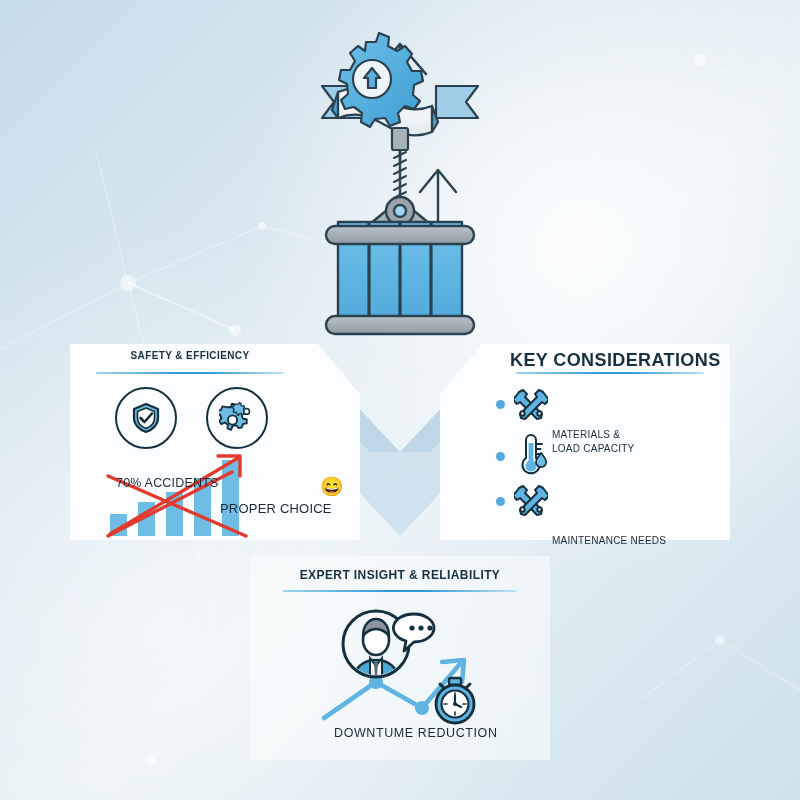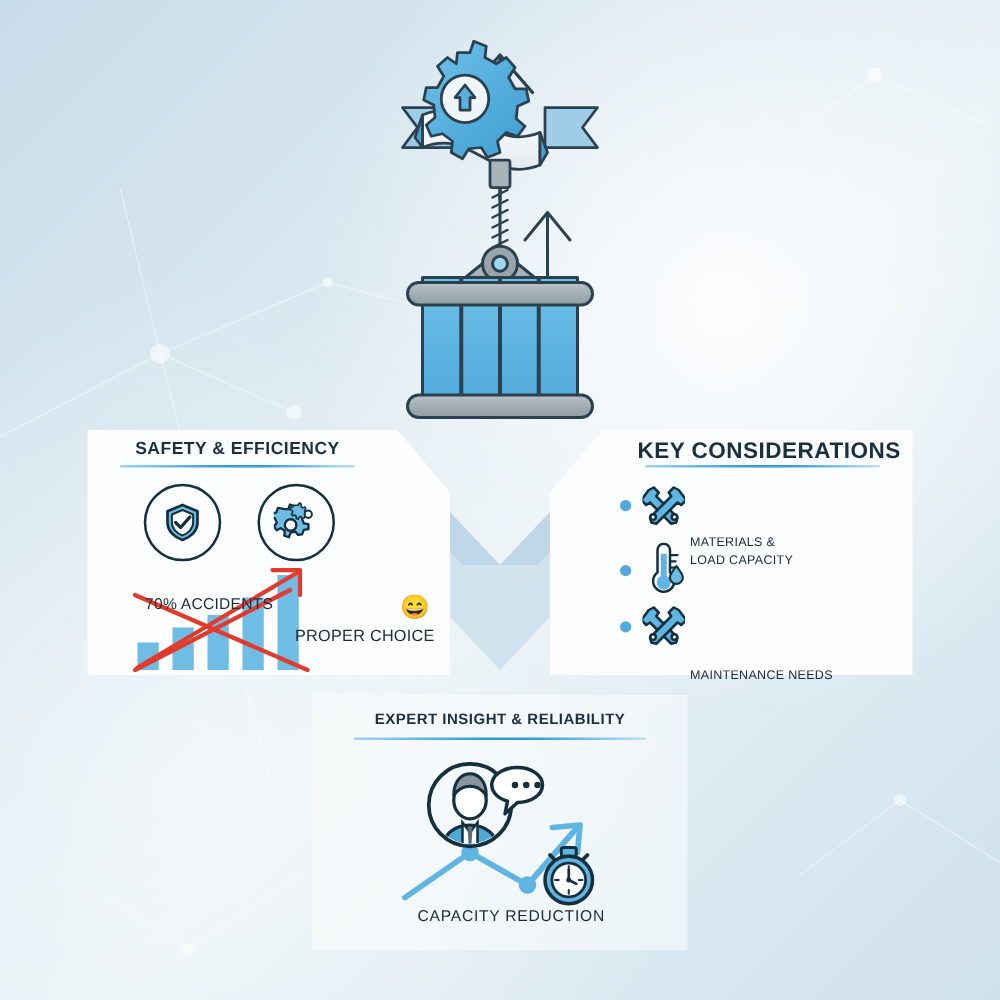--- a/index.html
+++ b/index.html
@@ -171,21 +171,21 @@
     <g stroke="#2b4150" stroke-width="2.4" stroke-linejoin="round">
       <rect x="338" y="222" width="124" height="106" fill="url(#crateG)"></rect>
       <line x1="369" y1="222" x2="369" y2="328" stroke-width="3.2"></line>
       <line x1="400" y1="222" x2="400" y2="328" stroke-width="3.2"></line>
       <line x1="431" y1="222" x2="431" y2="328" stroke-width="3.2"></line>
       <rect x="326" y="226" width="148" height="18" rx="9" fill="url(#barG)"></rect>
       <rect x="326" y="316" width="148" height="18" rx="9" fill="url(#barG)"></rect>
     </g>
   </svg>
 
-  <div class="sec-title" style="left:90px;top:350px;width:200px;font-size:14px;">SAFETY &amp; EFFICIENCY</div>
+  <div class="sec-title" style="left:90px;top:350px;width:200px;font-size:10px;">SAFETY &amp; EFFICIENCY</div>
   <div class="sec-rule" style="left:96px;top:372px;width:188px;"></div>
 
   <div class="sec-title" style="left:510px;top:350px;width:200px;font-size:18px;">KEY CONSIDERATIONS</div>
   <div class="sec-rule" style="left:516px;top:372px;width:188px;"></div>
 
   <div class="sec-title" style="left:275px;top:568px;width:250px;font-size:12px;">EXPERT INSIGHT &amp; RELIABILITY</div>
   <div class="sec-rule" style="left:283px;top:590px;width:234px;"></div>
 
   <div class="icon-circle" style="left:115px;top:387px;">
     <svg width="34" height="34" viewBox="0 0 34 34">
@@ -224,21 +224,21 @@
       <line x1="4" y1="84" x2="128" y2="20"></line>
     </g>
     <g stroke="#e23b2e" stroke-width="3.4" stroke-linecap="round" stroke-linejoin="round" fill="none">
       <line x1="6" y1="82" x2="134" y2="6"></line>
       <polyline points="114,4 136,4 136,24"></polyline>
     </g>
   </svg>
 
   <div class="lbl lbl-accidents" style="left:116px;top:456px;">70% ACCIDENTS</div>
 
-  <div class="lbl lbl-choice" style="left:236px;top:481px;">PROPER CHOICE</div>
+  <div class="lbl lbl-choice" style="left:220px;top:481px;">PROPER CHOICE</div>
 
   <div class="emoji" style="left:320px;top:477px;">😄</div>
 
   <div class="bullet" style="left:496px;top:400px;"></div>
   <svg style="position:absolute;left:514px;top:388px;" width="34" height="32" viewBox="0 0 34 32">
     <g stroke="#14303f" stroke-width="2" stroke-linejoin="round" fill="#5fb4e2">
       <path d="M5 4 l4 -2 l4 4 l-2 3 l14 14 l3 3 l-1 4 l-4 1 l-3 -3 l-14 -14 l-3 2 l-4 -4 Z"></path>
       <path d="M29 4 l-4 -2 l-4 4 l2 3 l-14 14 l-3 3 l1 4 l4 1 l3 -3 l14 -14 l3 2 l4 -4 Z"></path>
       <circle cx="25.5" cy="25.5" r="2.2" fill="#ffffff"></circle>
       <circle cx="8.5" cy="25.5" r="2.2" fill="#ffffff"></circle>
@@ -317,15 +317,15 @@
         <line x1="153" y1="104" x2="156" y2="104"></line>
       </g>
       <g stroke="#14303f" stroke-width="2.2" stroke-linecap="round">
         <line x1="145" y1="104" x2="145" y2="96"></line>
         <line x1="145" y1="104" x2="151" y2="107"></line>
       </g>
       <circle cx="145" cy="104" r="2" fill="#14303f"></circle>
     </g>
   </svg>
 
-  <div class="lbl-downtime" style="left:334px;top:726px;">CAPACITY REDUCTION</div>
+  <div class="lbl-downtime" style="left:334px;top:726px;">DOWNTUME REDUCTION</div>
 
 </div>
 
 </body></html>

